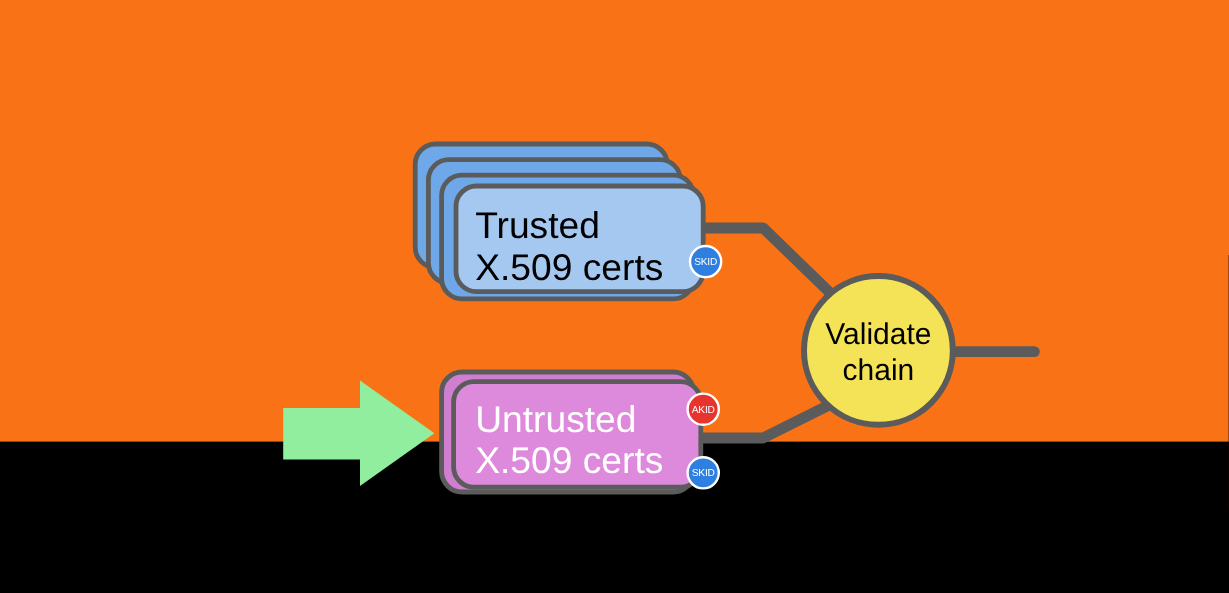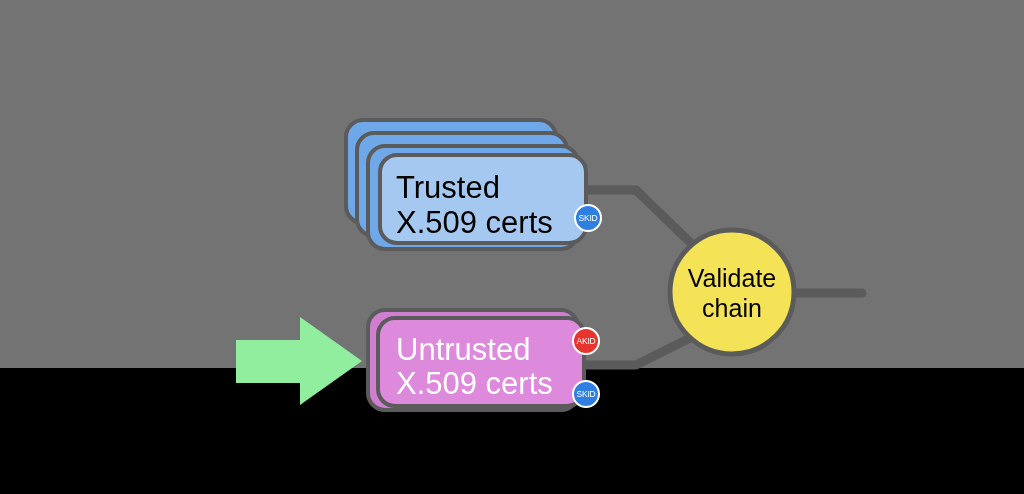--- a/index.html
+++ b/index.html
@@ -11,21 +11,21 @@
   body {
     width: 1024px;
     height: 494px;
     overflow: hidden;
     font-family: "Liberation Sans", sans-serif;
   }
   #diagram-root {
     position: relative;
     width: 1024px;
     height: 368px;
-    background: #737373;
+    background: #f97316;
   }
   #diagram-svg {
     position: absolute;
     top: 0;
     left: 0;
     width: 1024px;
     height: 494px;
     display: block;
   }
   .node-label {

